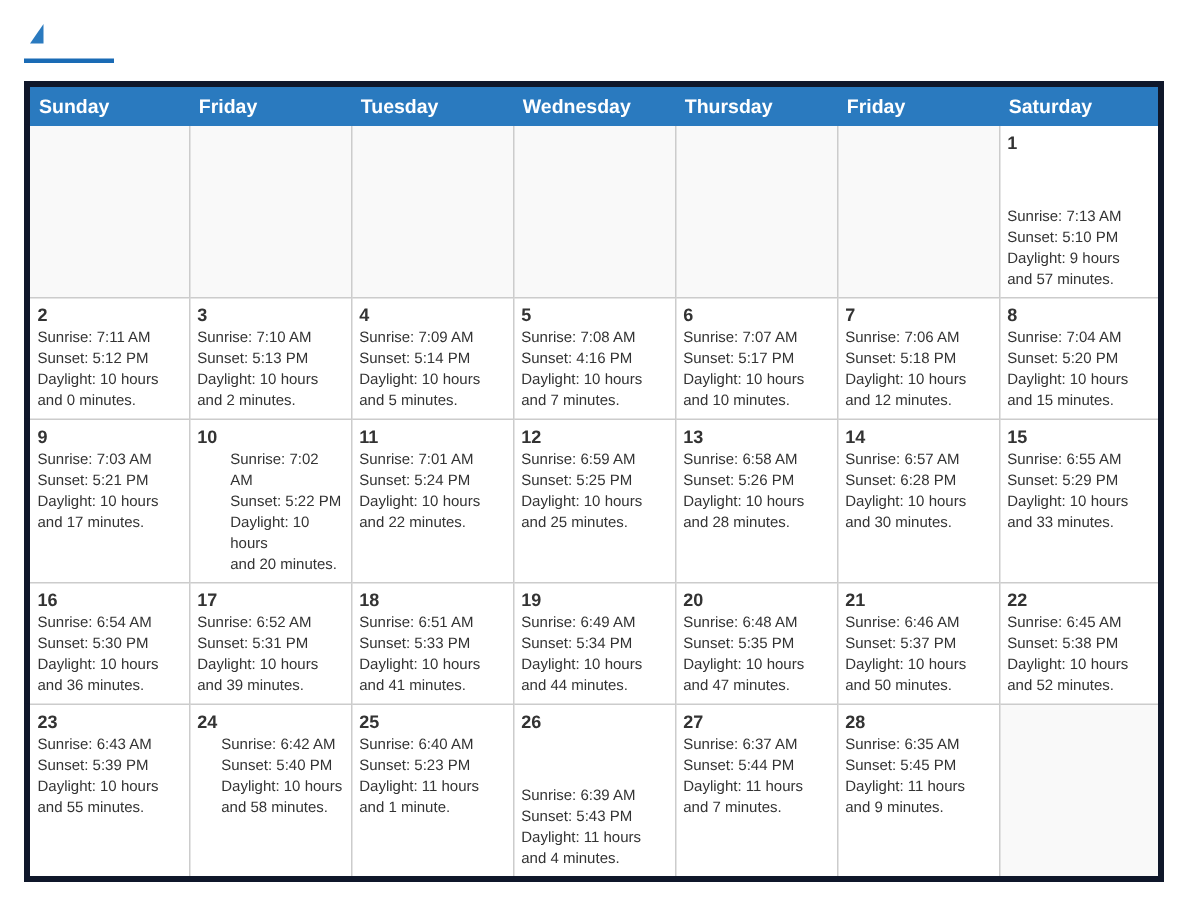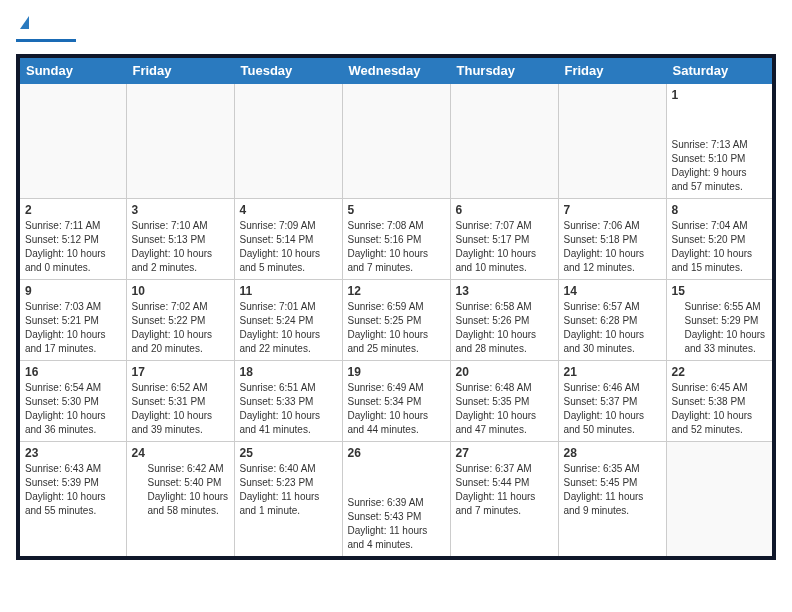--- a/index.html
+++ b/index.html
@@ -152,21 +152,21 @@
         <td>
           <span class="day-num">4</span>
           <div class="day-info" style="white-space: pre-line;">Sunrise: 7:09 AM
 Sunset: 5:14 PM
 Daylight: 10 hours
 and 5 minutes.</div>
         </td>
         <td>
           <span class="day-num">5</span>
           <div class="day-info" style="white-space: pre-line;">Sunrise: 7:08 AM
-Sunset: 5:16 PM
+Sunset: 4:16 PM
 Daylight: 10 hours
 and 7 minutes.</div>
         </td>
         <td>
           <span class="day-num">6</span>
           <div class="day-info" style="white-space: pre-line;">Sunrise: 7:07 AM
 Sunset: 5:17 PM
 Daylight: 10 hours
 and 10 minutes.</div>
         </td>
@@ -188,21 +188,21 @@
       <tr>
         <td>
           <span class="day-num">9</span>
           <div class="day-info" style="white-space: pre-line;">Sunrise: 7:03 AM
 Sunset: 5:21 PM
 Daylight: 10 hours
 and 17 minutes.</div>
         </td>
         <td>
           <span class="day-num">10</span>
-          <div class="day-info" style="white-space: pre-line;">Sunrise: 7:02 AM
+          <div class="day-info" style="white-space: pre-line; margin-left: 22px;">Sunrise: 7:02 AM
 Sunset: 5:22 PM
 Daylight: 10 hours
 and 20 minutes.</div>
         </td>
         <td>
           <span class="day-num">11</span>
           <div class="day-info" style="white-space: pre-line;">Sunrise: 7:01 AM
 Sunset: 5:24 PM
 Daylight: 10 hours
 and 22 minutes.</div>
@@ -223,21 +223,21 @@
         </td>
         <td>
           <span class="day-num">14</span>
           <div class="day-info" style="white-space: pre-line;">Sunrise: 6:57 AM
 Sunset: 6:28 PM
 Daylight: 10 hours
 and 30 minutes.</div>
         </td>
         <td>
           <span class="day-num">15</span>
-          <div class="day-info" style="white-space: pre-line; margin-left: 13px;">Sunrise: 6:55 AM
+          <div class="day-info" style="white-space: pre-line;">Sunrise: 6:55 AM
 Sunset: 5:29 PM
 Daylight: 10 hours
 and 33 minutes.</div>
         </td>
       </tr>
       <tr>
         <td>
           <span class="day-num">16</span>
           <div class="day-info" style="white-space: pre-line;">Sunrise: 6:54 AM
 Sunset: 5:30 PM

